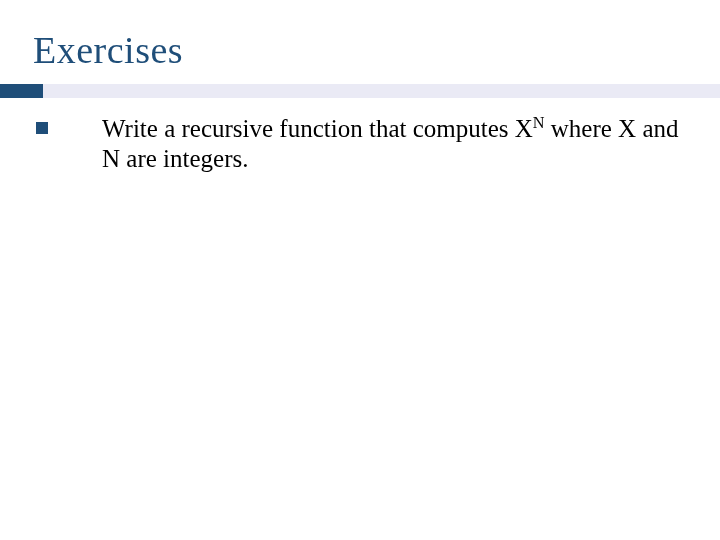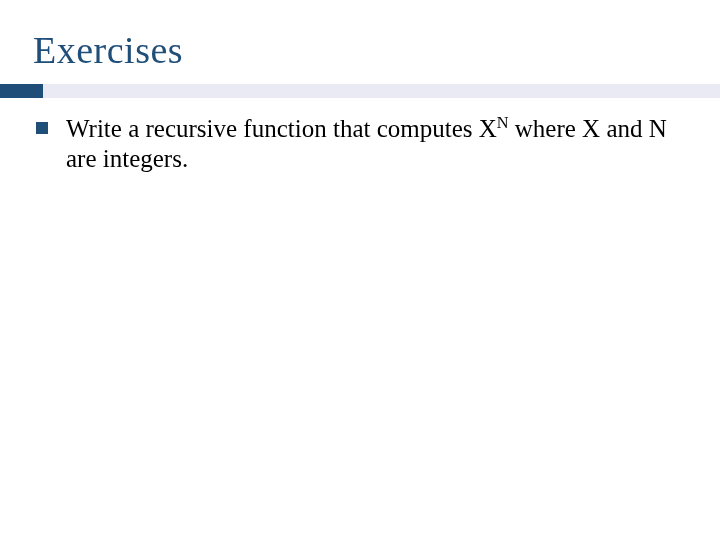--- a/index.html
+++ b/index.html
@@ -3,21 +3,21 @@
 <meta charset="utf-8">
 <style>
   * { margin: 0; padding: 0; box-sizing: border-box; }
   html, body { width: 720px; height: 540px; background: #ffffff; font-family: "Times New Roman", Times, serif; color: #000; overflow: hidden; }
   .slide { width: 720px; height: 540px; position: relative; margin-top: 6px; }
   .title-wrap { position: absolute; left: 33px; top: 22px; width: 654px; }
   .title { font-size: 38px; color: #1f4e79; letter-spacing: 0.5px; font-weight: 400; }
   .accent-bar { position: absolute; left: 0; top: 78px; width: 720px; height: 14px; background: #eaeaf5; }
   .accent-bar::before { content: ""; position: absolute; left: 0; top: 0; width: 43px; height: 14px; background: #1f4e79; }
   .body { position: absolute; left: 36px; top: 108px; width: 648px; }
-  .bullet-row { display: flex; align-items: flex-start; }
+  .bullet-row { display: flex; align-items: flex-start; gap: 36px; }
   .bullet { flex: 0 0 auto; width: 12px; height: 12px; background: #1f4e79; margin-top: 8px; margin-right: 18px; }
   .bullet-text { font-size: 25px; line-height: 1.18; color: #000; }
   .sup { vertical-align: super; font-size: 0.65em; line-height: 0; }
 </style>
 </head>
 <body>
 
 <div class="slide">
 
   <div class="title-wrap">

